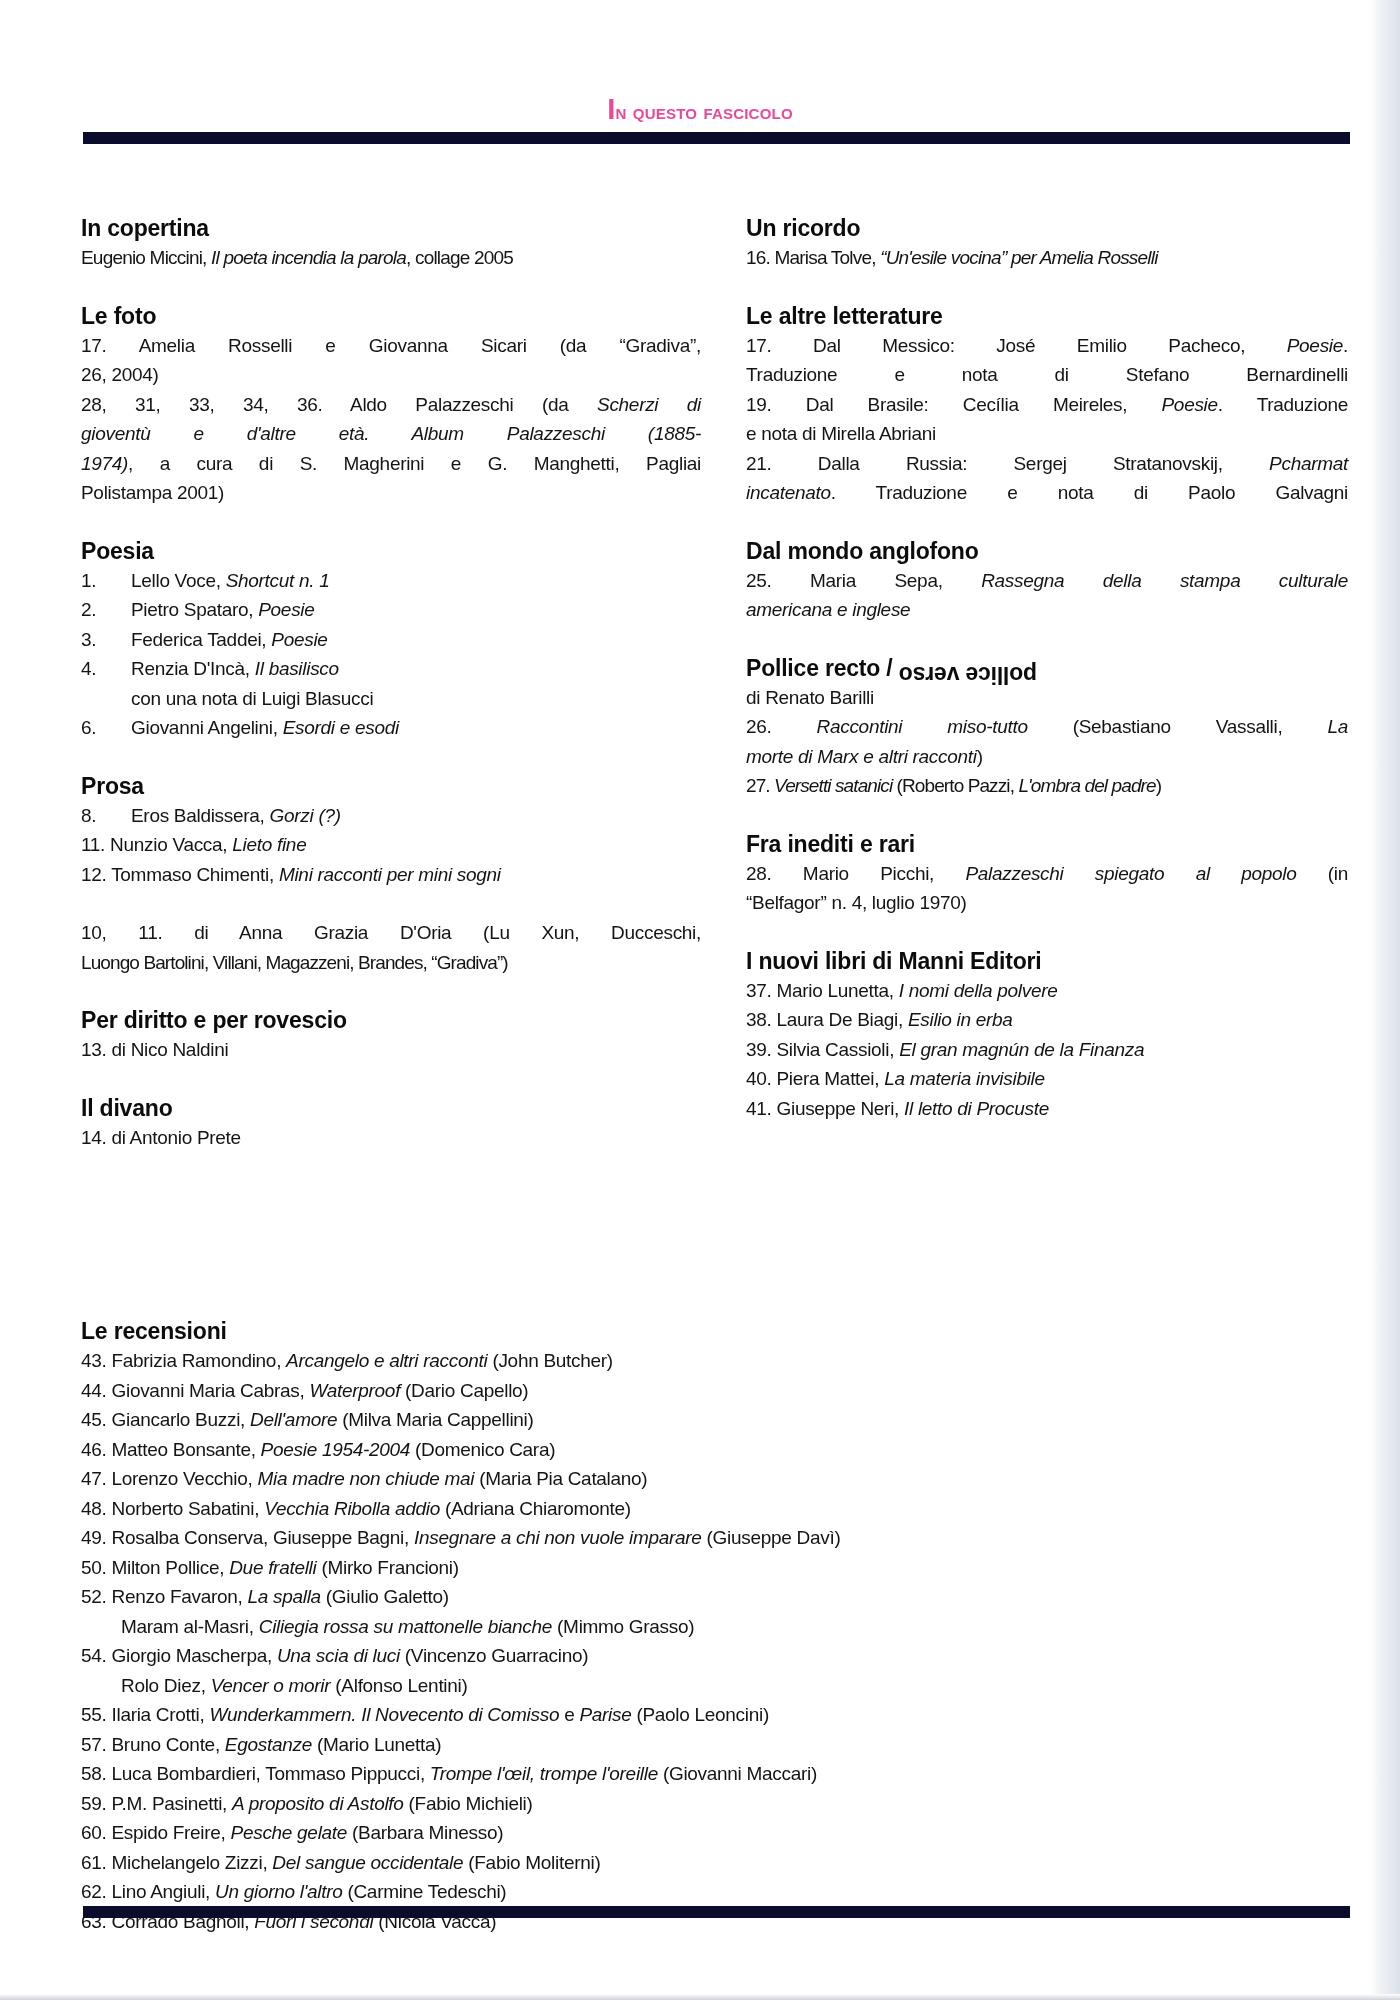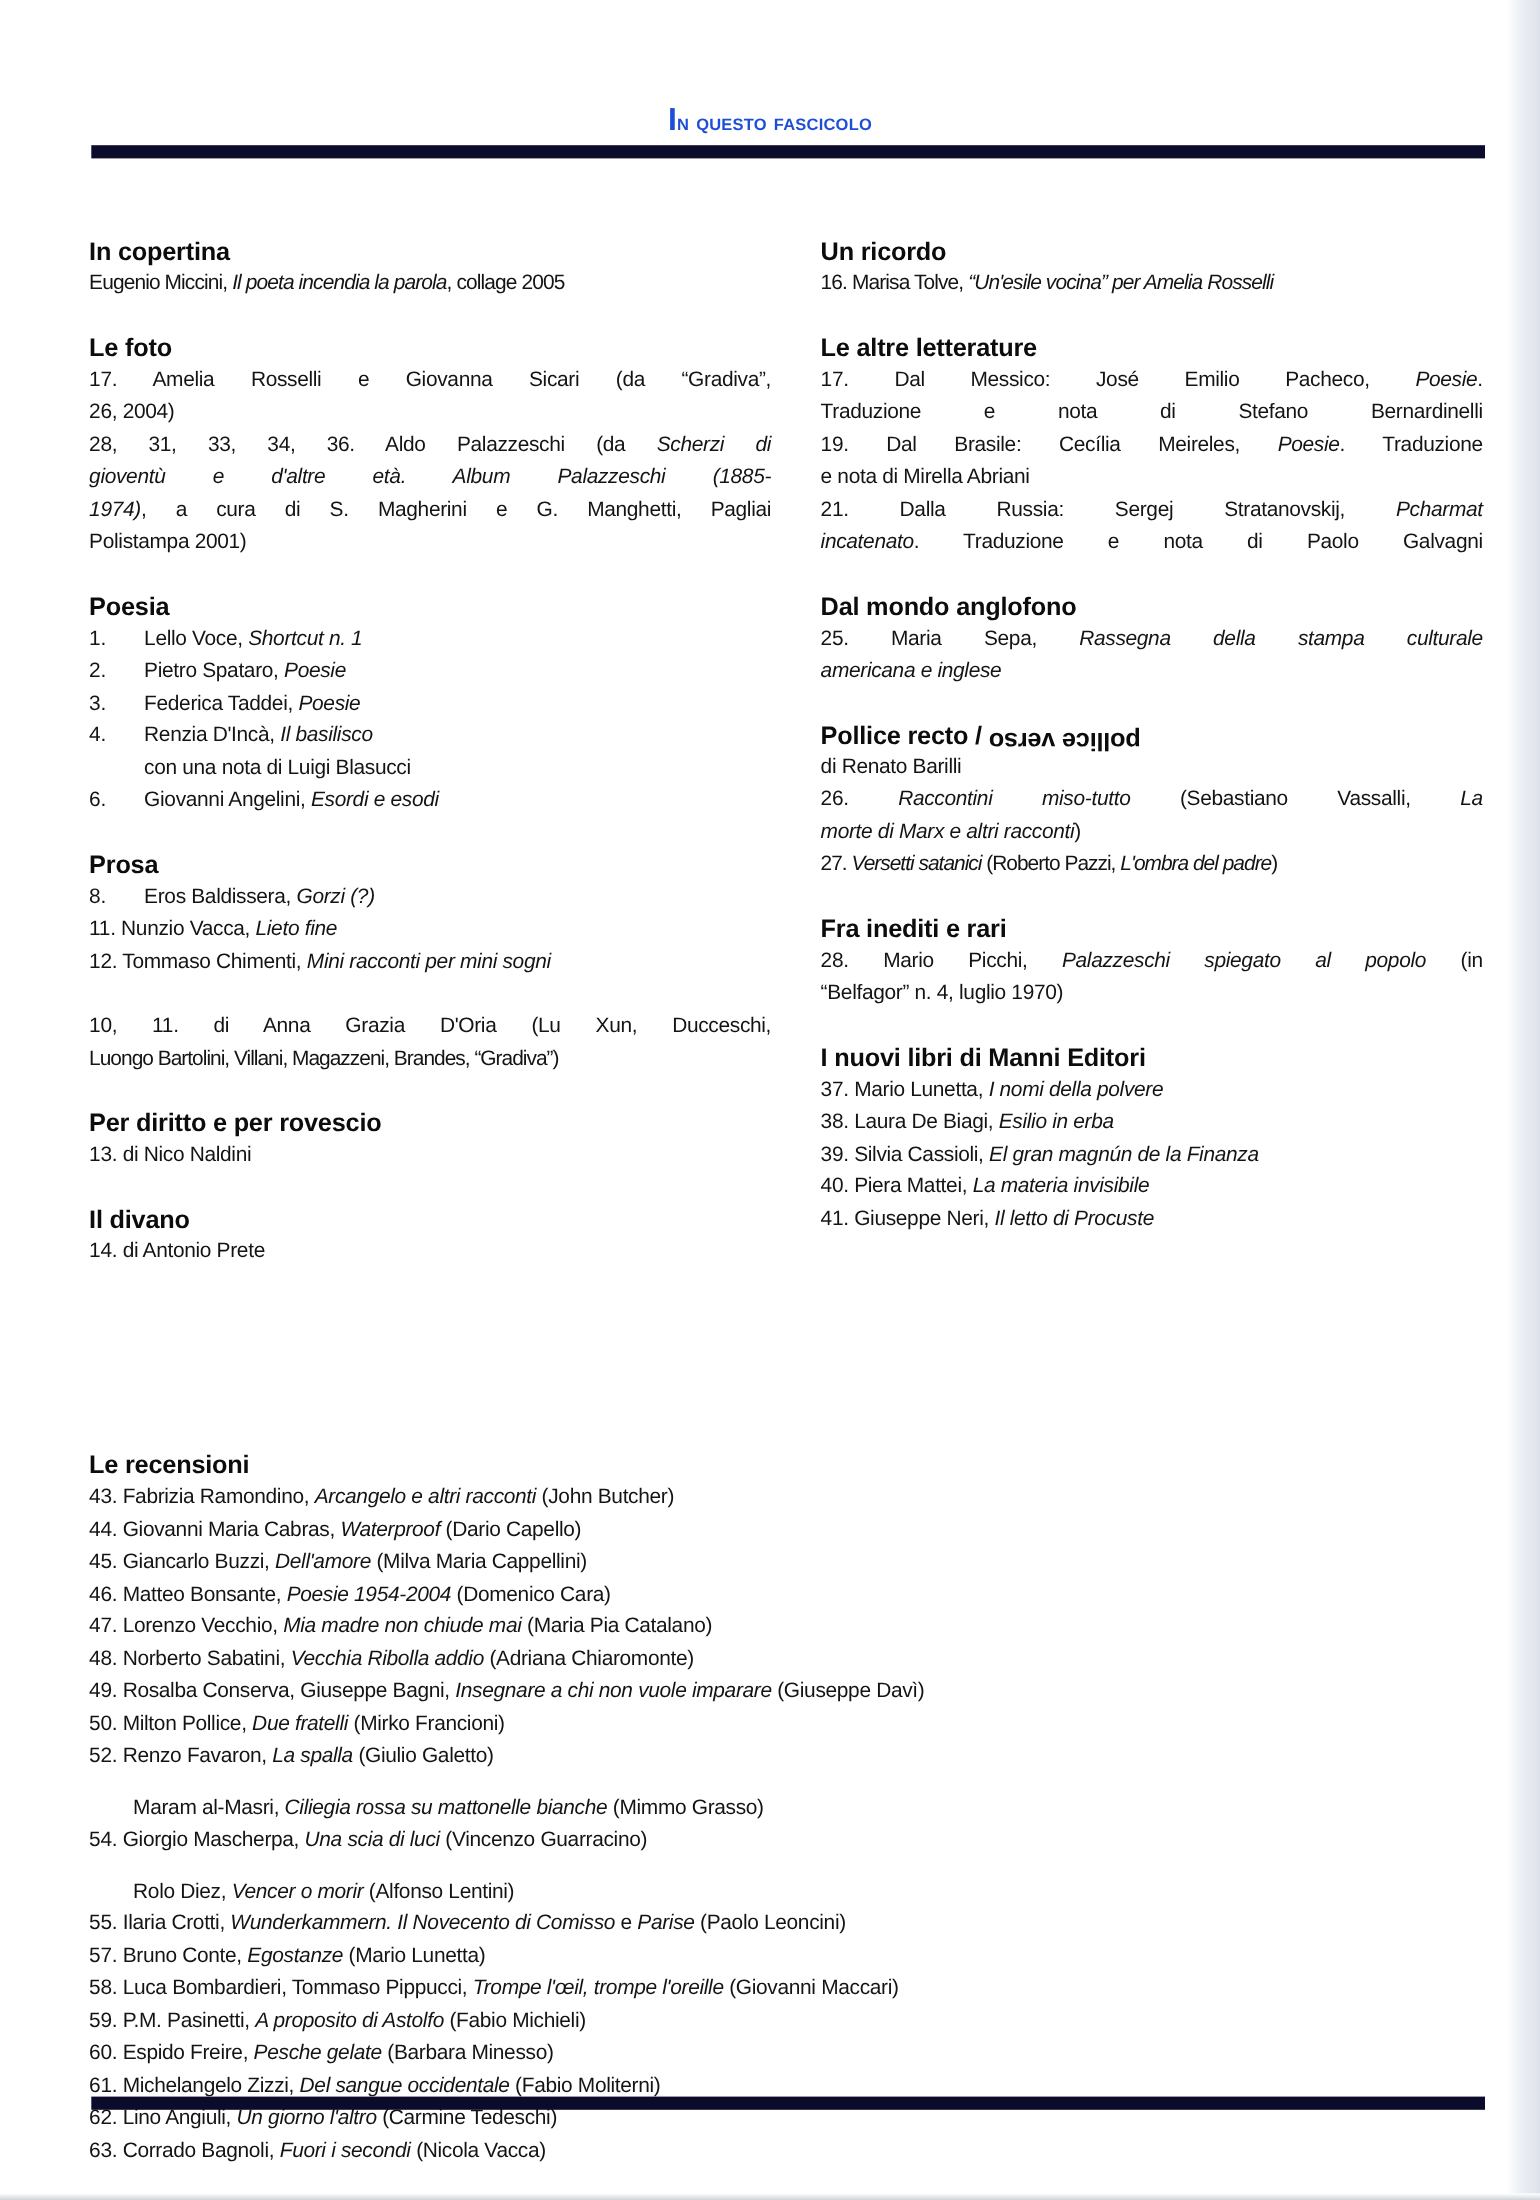--- a/index.html
+++ b/index.html
@@ -13,21 +13,21 @@
     position: absolute; top: 0; right: 0; width: 30px; height: 2000px;
     background: linear-gradient(to right, #ffffff 0%, #eef1f5 35%, #dde2ea 100%);
   }
   .bottom-edge {
     position: absolute; left: 0; bottom: 0; width: 1400px; height: 6px;
     background: linear-gradient(to bottom, #ffffff, #cfd3d8);
   }
   .title {
     position: absolute; top: 93px; left: 0; width: 1400px; text-align: center;
     font-weight: bold; font-size: 22px; letter-spacing: 0.2px;
-    font-variant: small-caps; color: #1d4ed8;
+    font-variant: small-caps; color: #ec4899;
   }
   .title .big { font-size: 29px; }
   .rule {
     position: absolute; left: 83px; width: 1267px; height: 12px;
     background: #0b0b2b;
   }
   .rule.top { top: 132px; }
   .rule.bottom { top: 1906px; }
 
   .col { position: absolute; top: 214px; }
@@ -38,21 +38,21 @@
   .section { margin-bottom: 29px; }
   .heading {
     font-weight: bold; font-size: 23px; line-height: 29px; color: #0c0c0c;
     letter-spacing: -0.2px;
   }
   .line { font-size: 19px; line-height: 29.5px; white-space: nowrap; letter-spacing: -0.3px; }
   .just { text-align: justify; text-align-last: justify; white-space: nowrap; }
   .it { font-style: italic; }
   .indent { padding-left: 50px; }
   .num { display: inline-block; width: 50px; }
-  .rev .indent { padding-left: 40px; margin-top: 17px; }
+  .rev .indent { padding-left: 40px; }
   .flip { display: inline-block; transform: rotate(180deg); transform-origin: center 60%; }
 </style>
 </head>
 <body>
 
 <div class="edge-shadow"></div>
 <div class="bottom-edge"></div>
 
 <div class="title"><span class="big">I</span><span>n questo fascicolo</span></div>
 <div class="rule top"></div>

